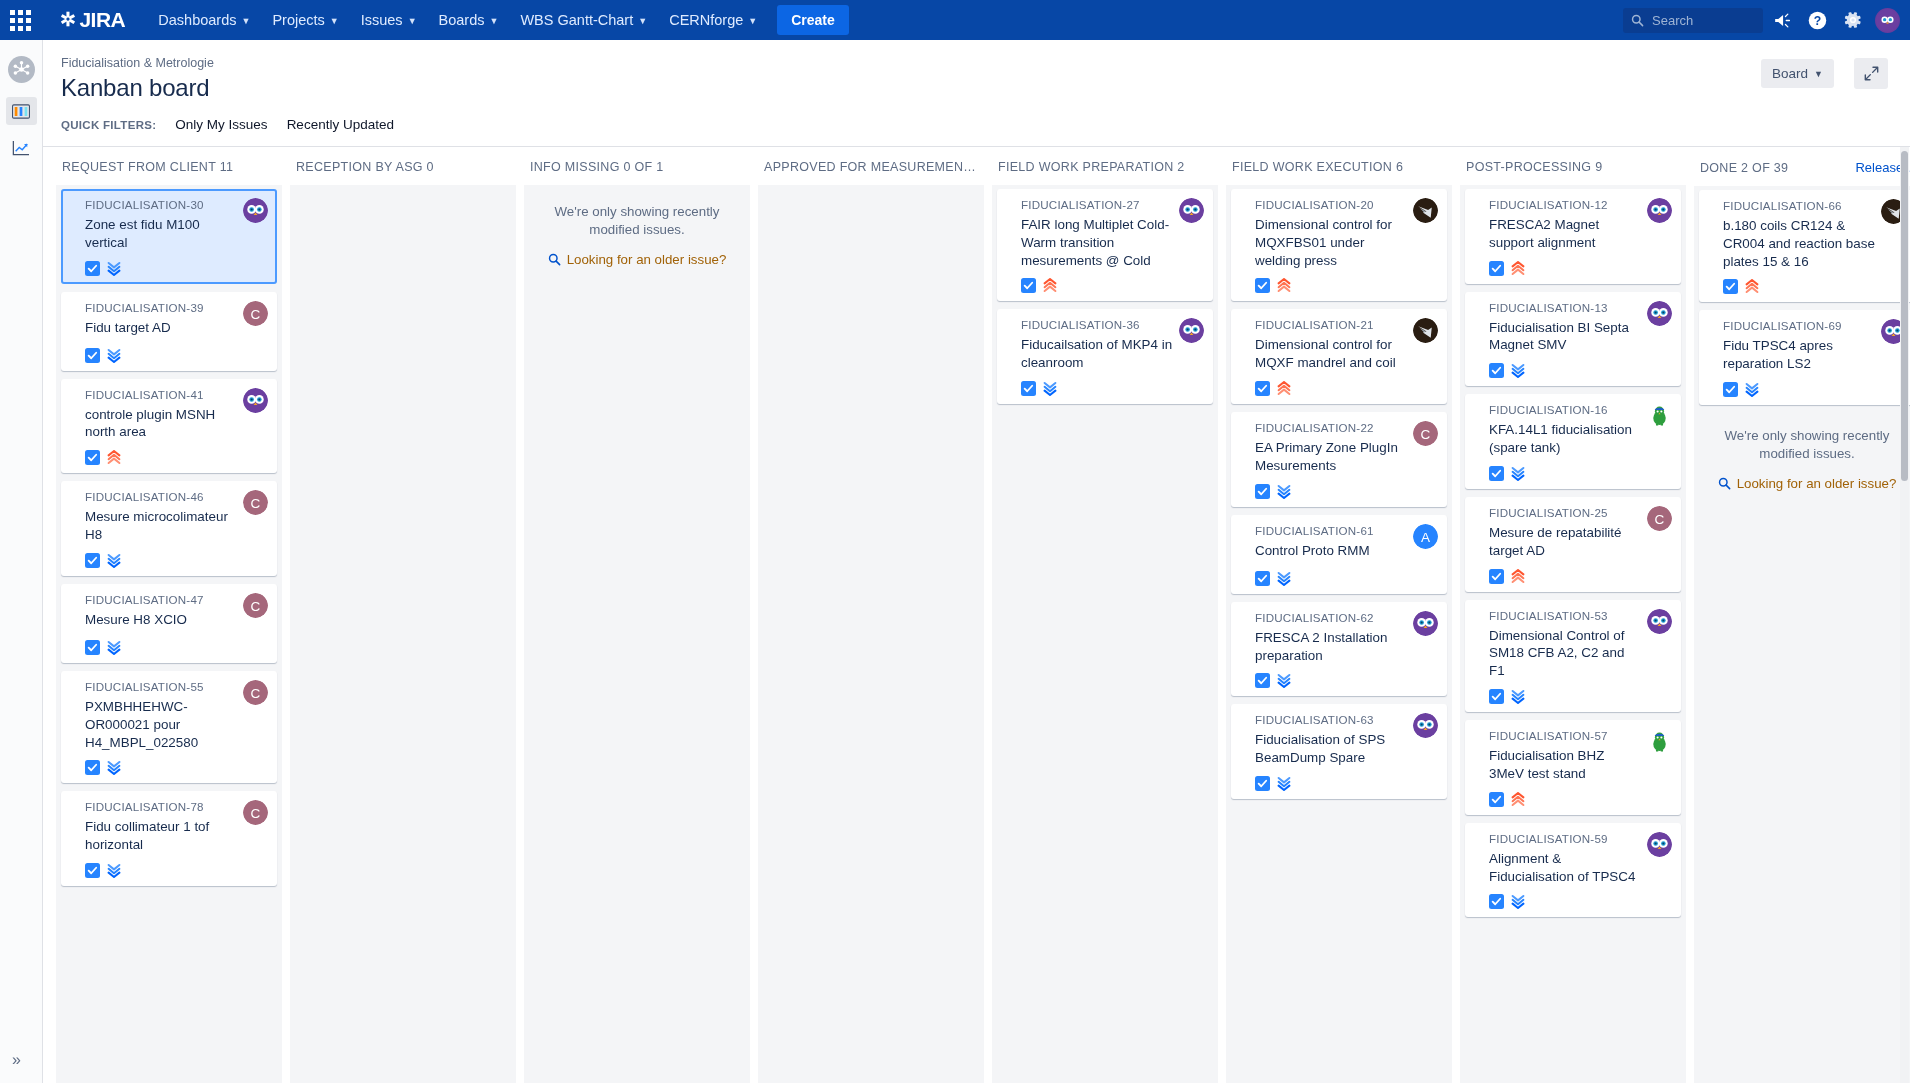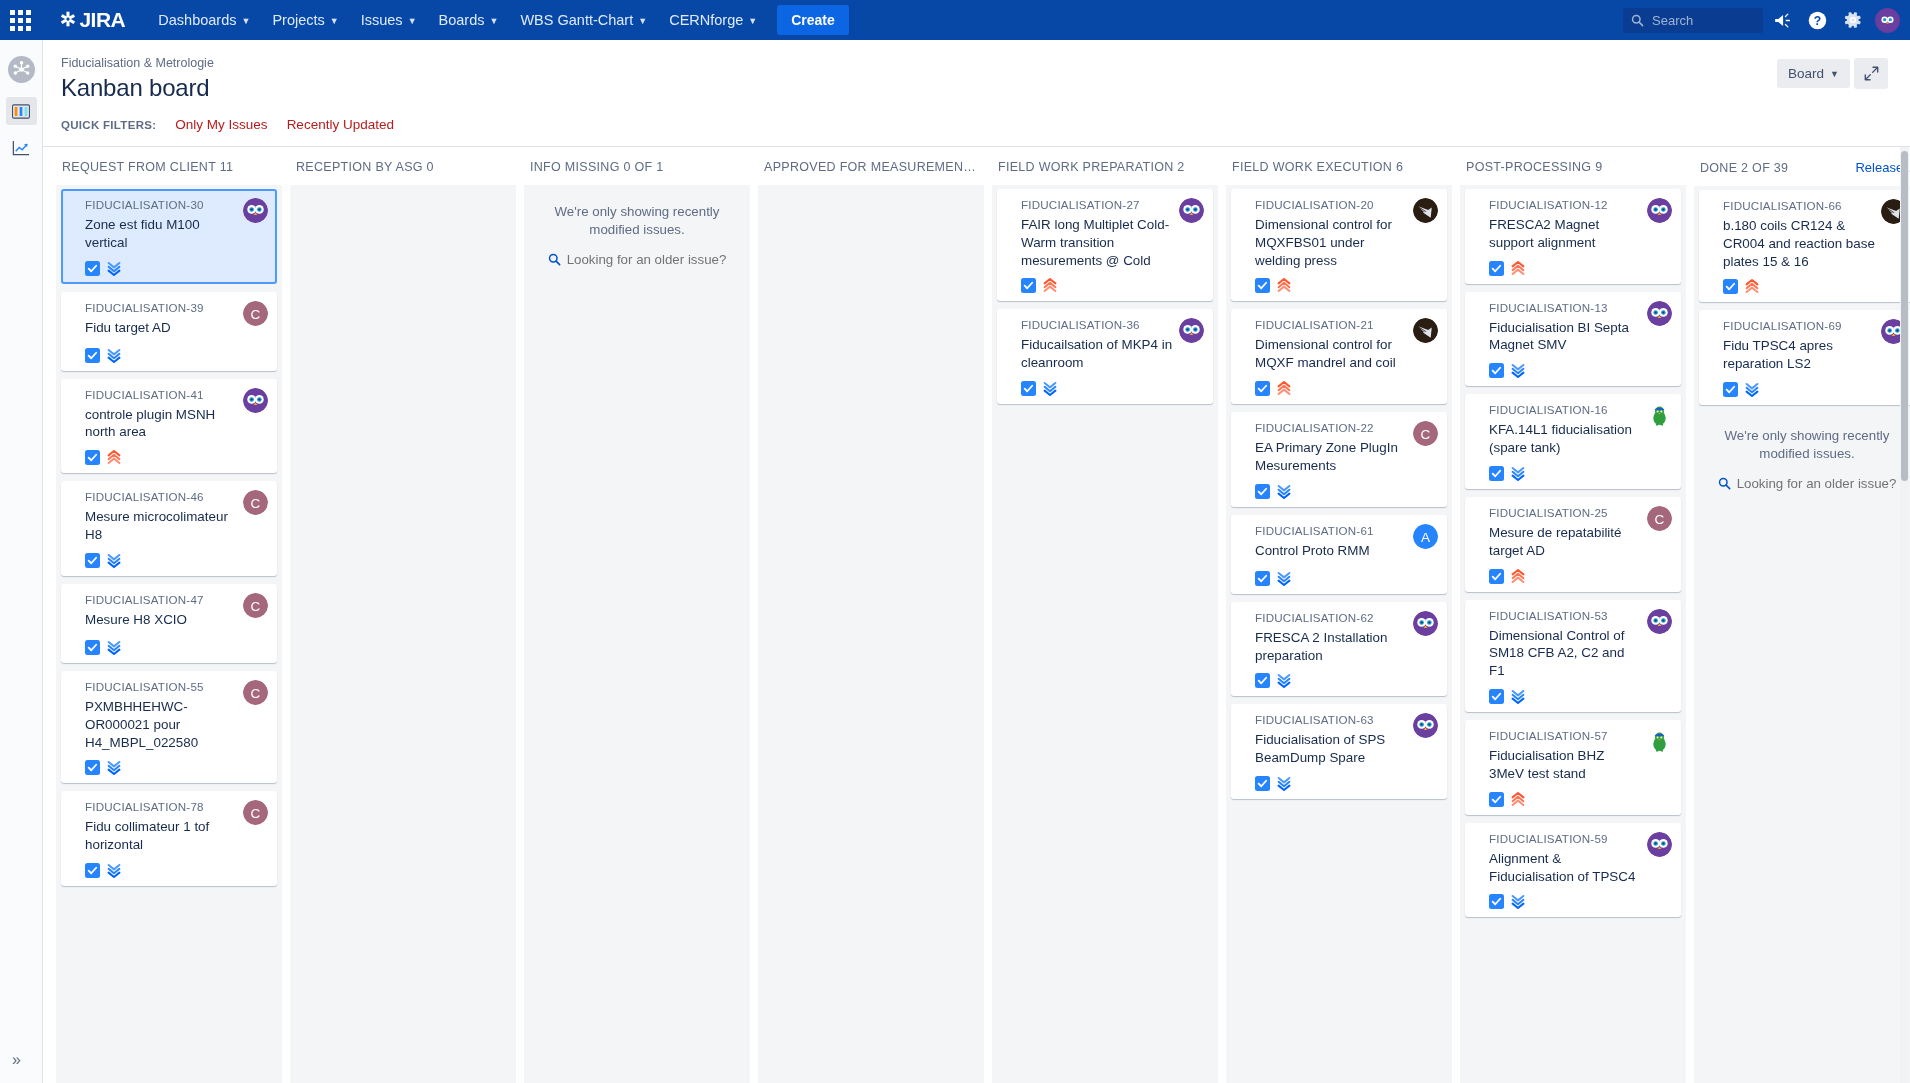--- a/index.html
+++ b/index.html
@@ -91,24 +91,24 @@
   
   #main { flex: 1; display: flex; flex-direction: column; min-width: 0; background:#fff; }
   #boardheader { padding: 16px 22px 0 18px; position: relative; }
   .breadcrumb { font-size: 12.5px; color: #5e6c84; cursor: pointer; }
   .boardtitle {
     font-size: 24px; color: #172b4d; font-weight: 500;
     margin-top: 4px; letter-spacing: -0.2px;
   }
   .qfrow { display: flex; align-items: center; gap: 19px; margin-top: 15px; }
   .qflabel { font-size: 11.5px; color: #5e6c84; font-weight: bold; letter-spacing: .3px; }
-  .qfitem { font-size: 13.5px; color: #b91c1c; cursor: pointer; }
+  .qfitem { font-size: 13.5px; color: #0f172a; cursor: pointer; }
   .hdr-right {
     position: absolute; top: 18px; right: 22px;
-    display: flex; gap: 4px; align-items: center; padding-left: 40px;
+    display: flex; gap: 20px; align-items: center; padding-left: 40px;
   }
   .btn-grey {
     background: #ebecf0; color: #42526e; font-size: 13.5px;
     border-radius: 3px; padding: 7px 11px; cursor: pointer;
     display: flex; align-items: center; gap: 6px;
   }
   .btn-icon {
     background: #ebecf0; border-radius: 3px; width: 34px; height: 31px;
     display: flex; align-items: center; justify-content: center; cursor: pointer;
   }
@@ -160,21 +160,21 @@
   .cardfoot { display: flex; align-items: center; gap: 7px; margin-top: 9px; }
   .icon-task {
     width: 15px; height: 15px; background: #2684ff; border-radius: 2.5px;
     display: flex; align-items: center; justify-content: center;
   }
 
   
   .emptystate { padding: 14px 12px 0 12px; text-align: center; }
   .emptystate .msg { font-size: 13.3px; color: #5e6c84; line-height: 1.35; }
   .emptystate .lookup {
-    margin-top: 13px; font-size: 13.3px; color: #737373;
+    margin-top: 13px; font-size: 13.3px; color: #a16207;
     display: flex; align-items: center; justify-content: center; gap: 6px;
     cursor: pointer;
   }
 
   
   #vscroll {
     position: absolute; top: 0; right: 1px; width: 9px; height: 100%;
     background: #f1f2f4;
   }
   #vscroll .thumb {

